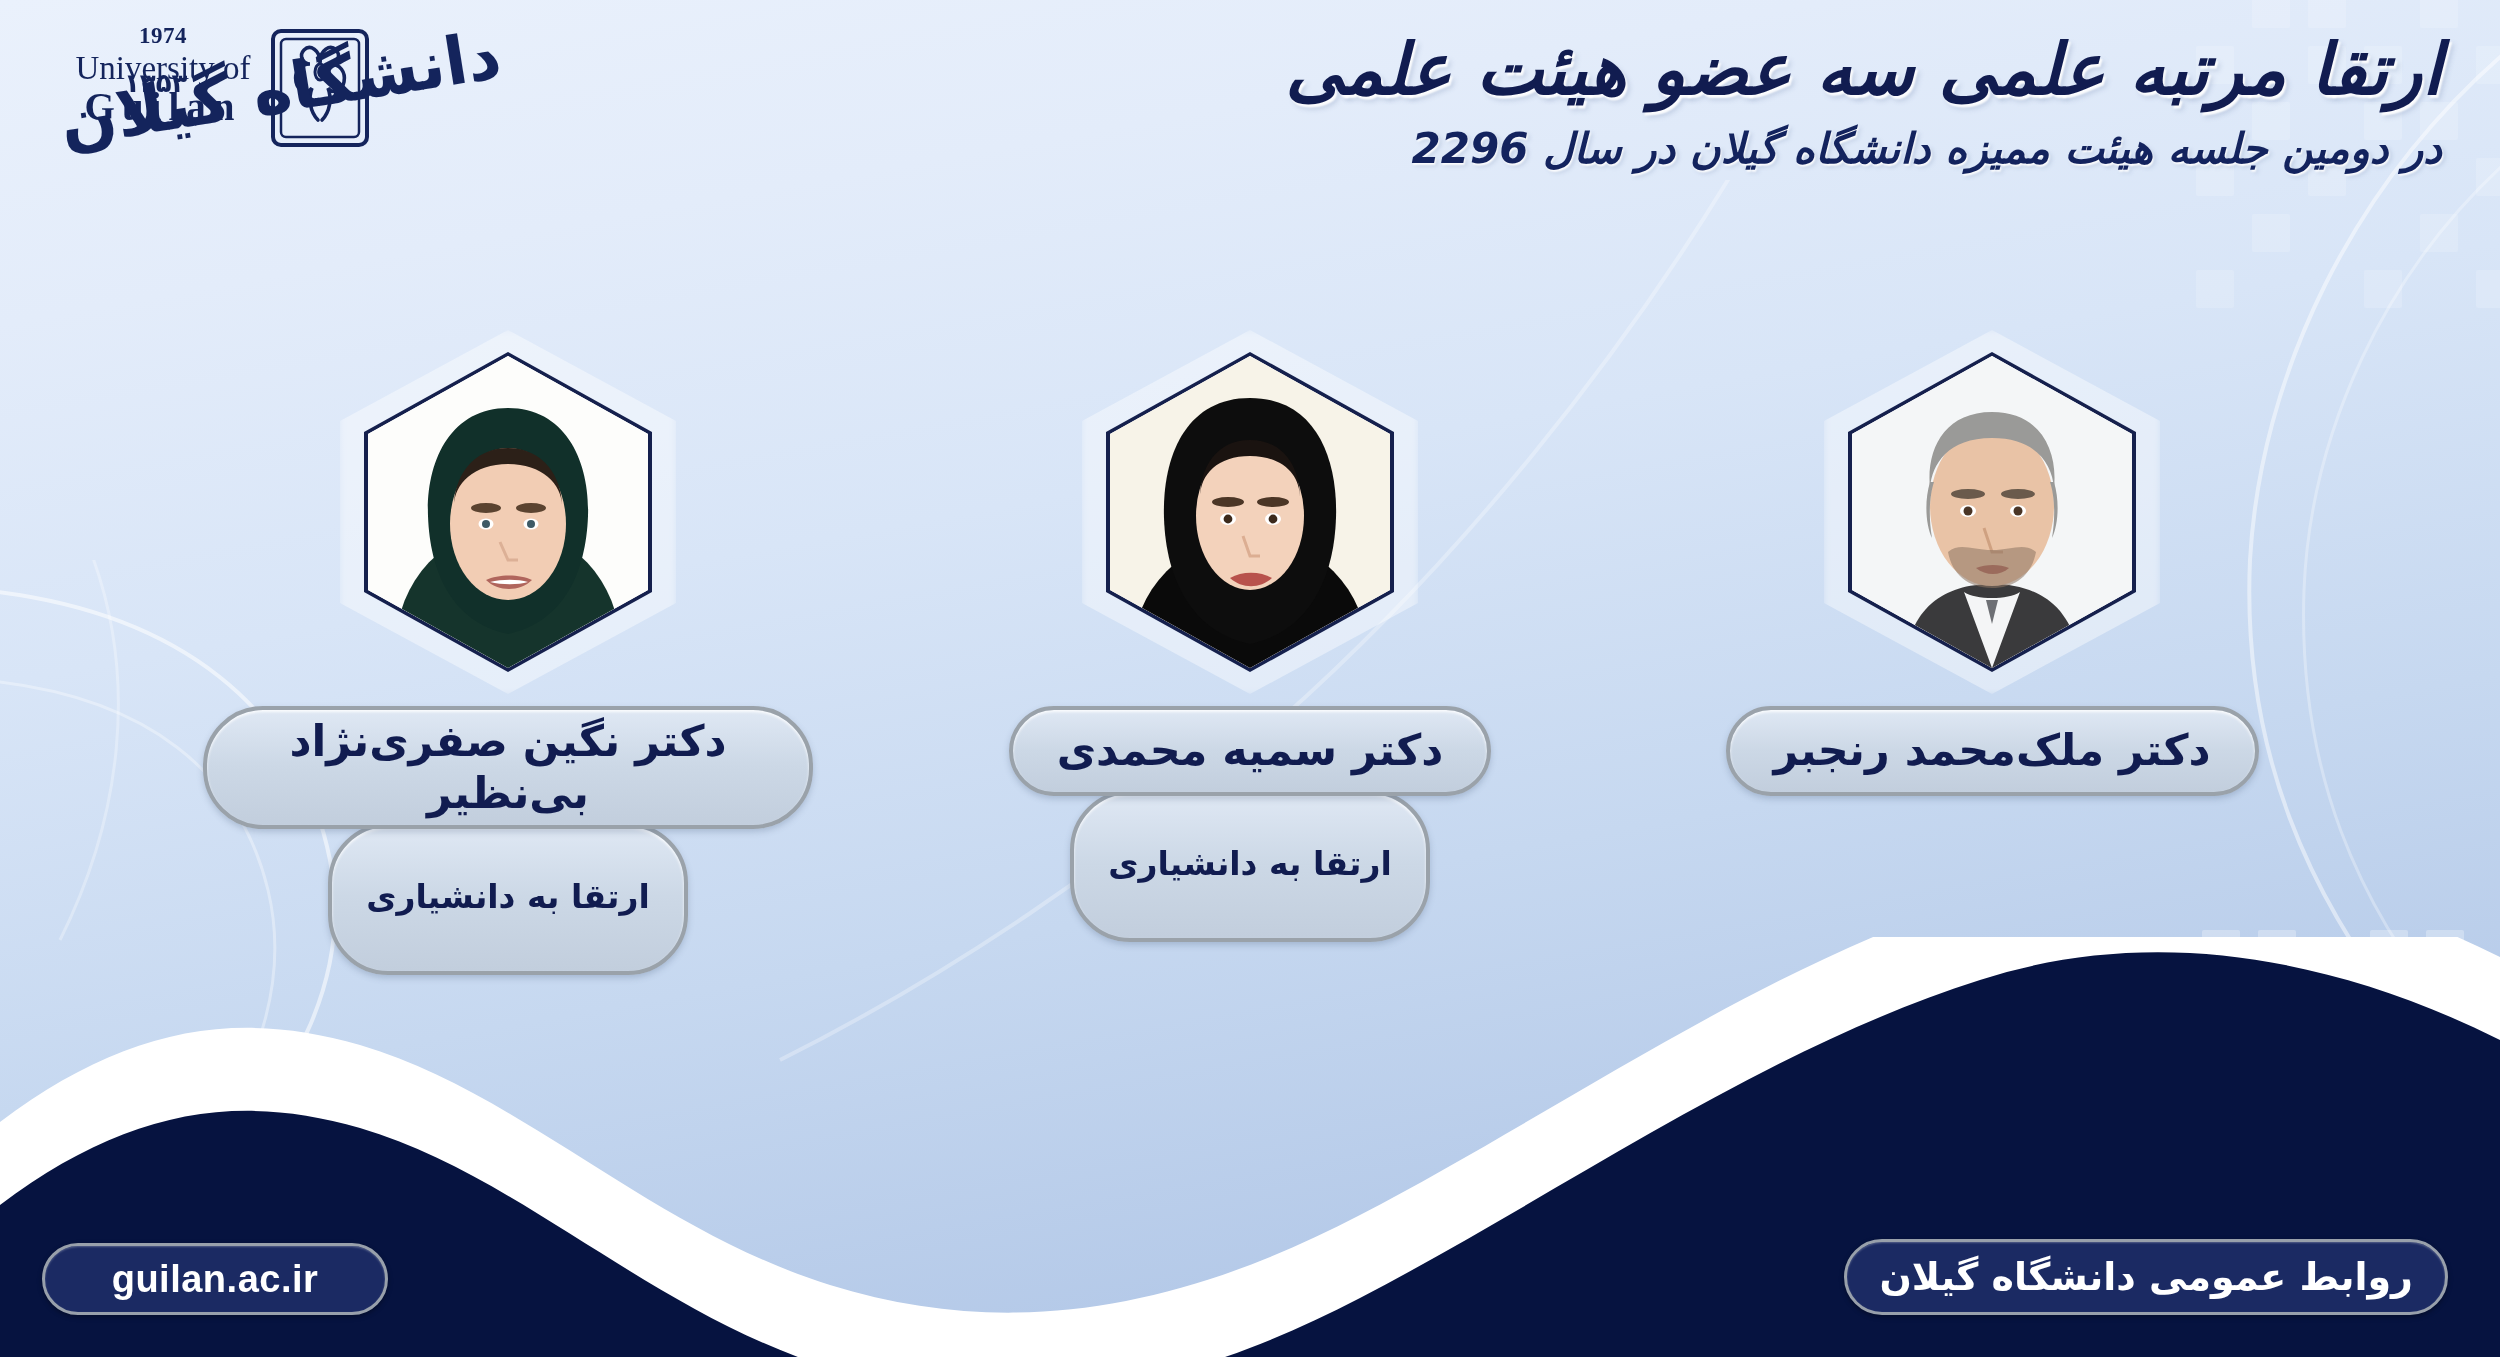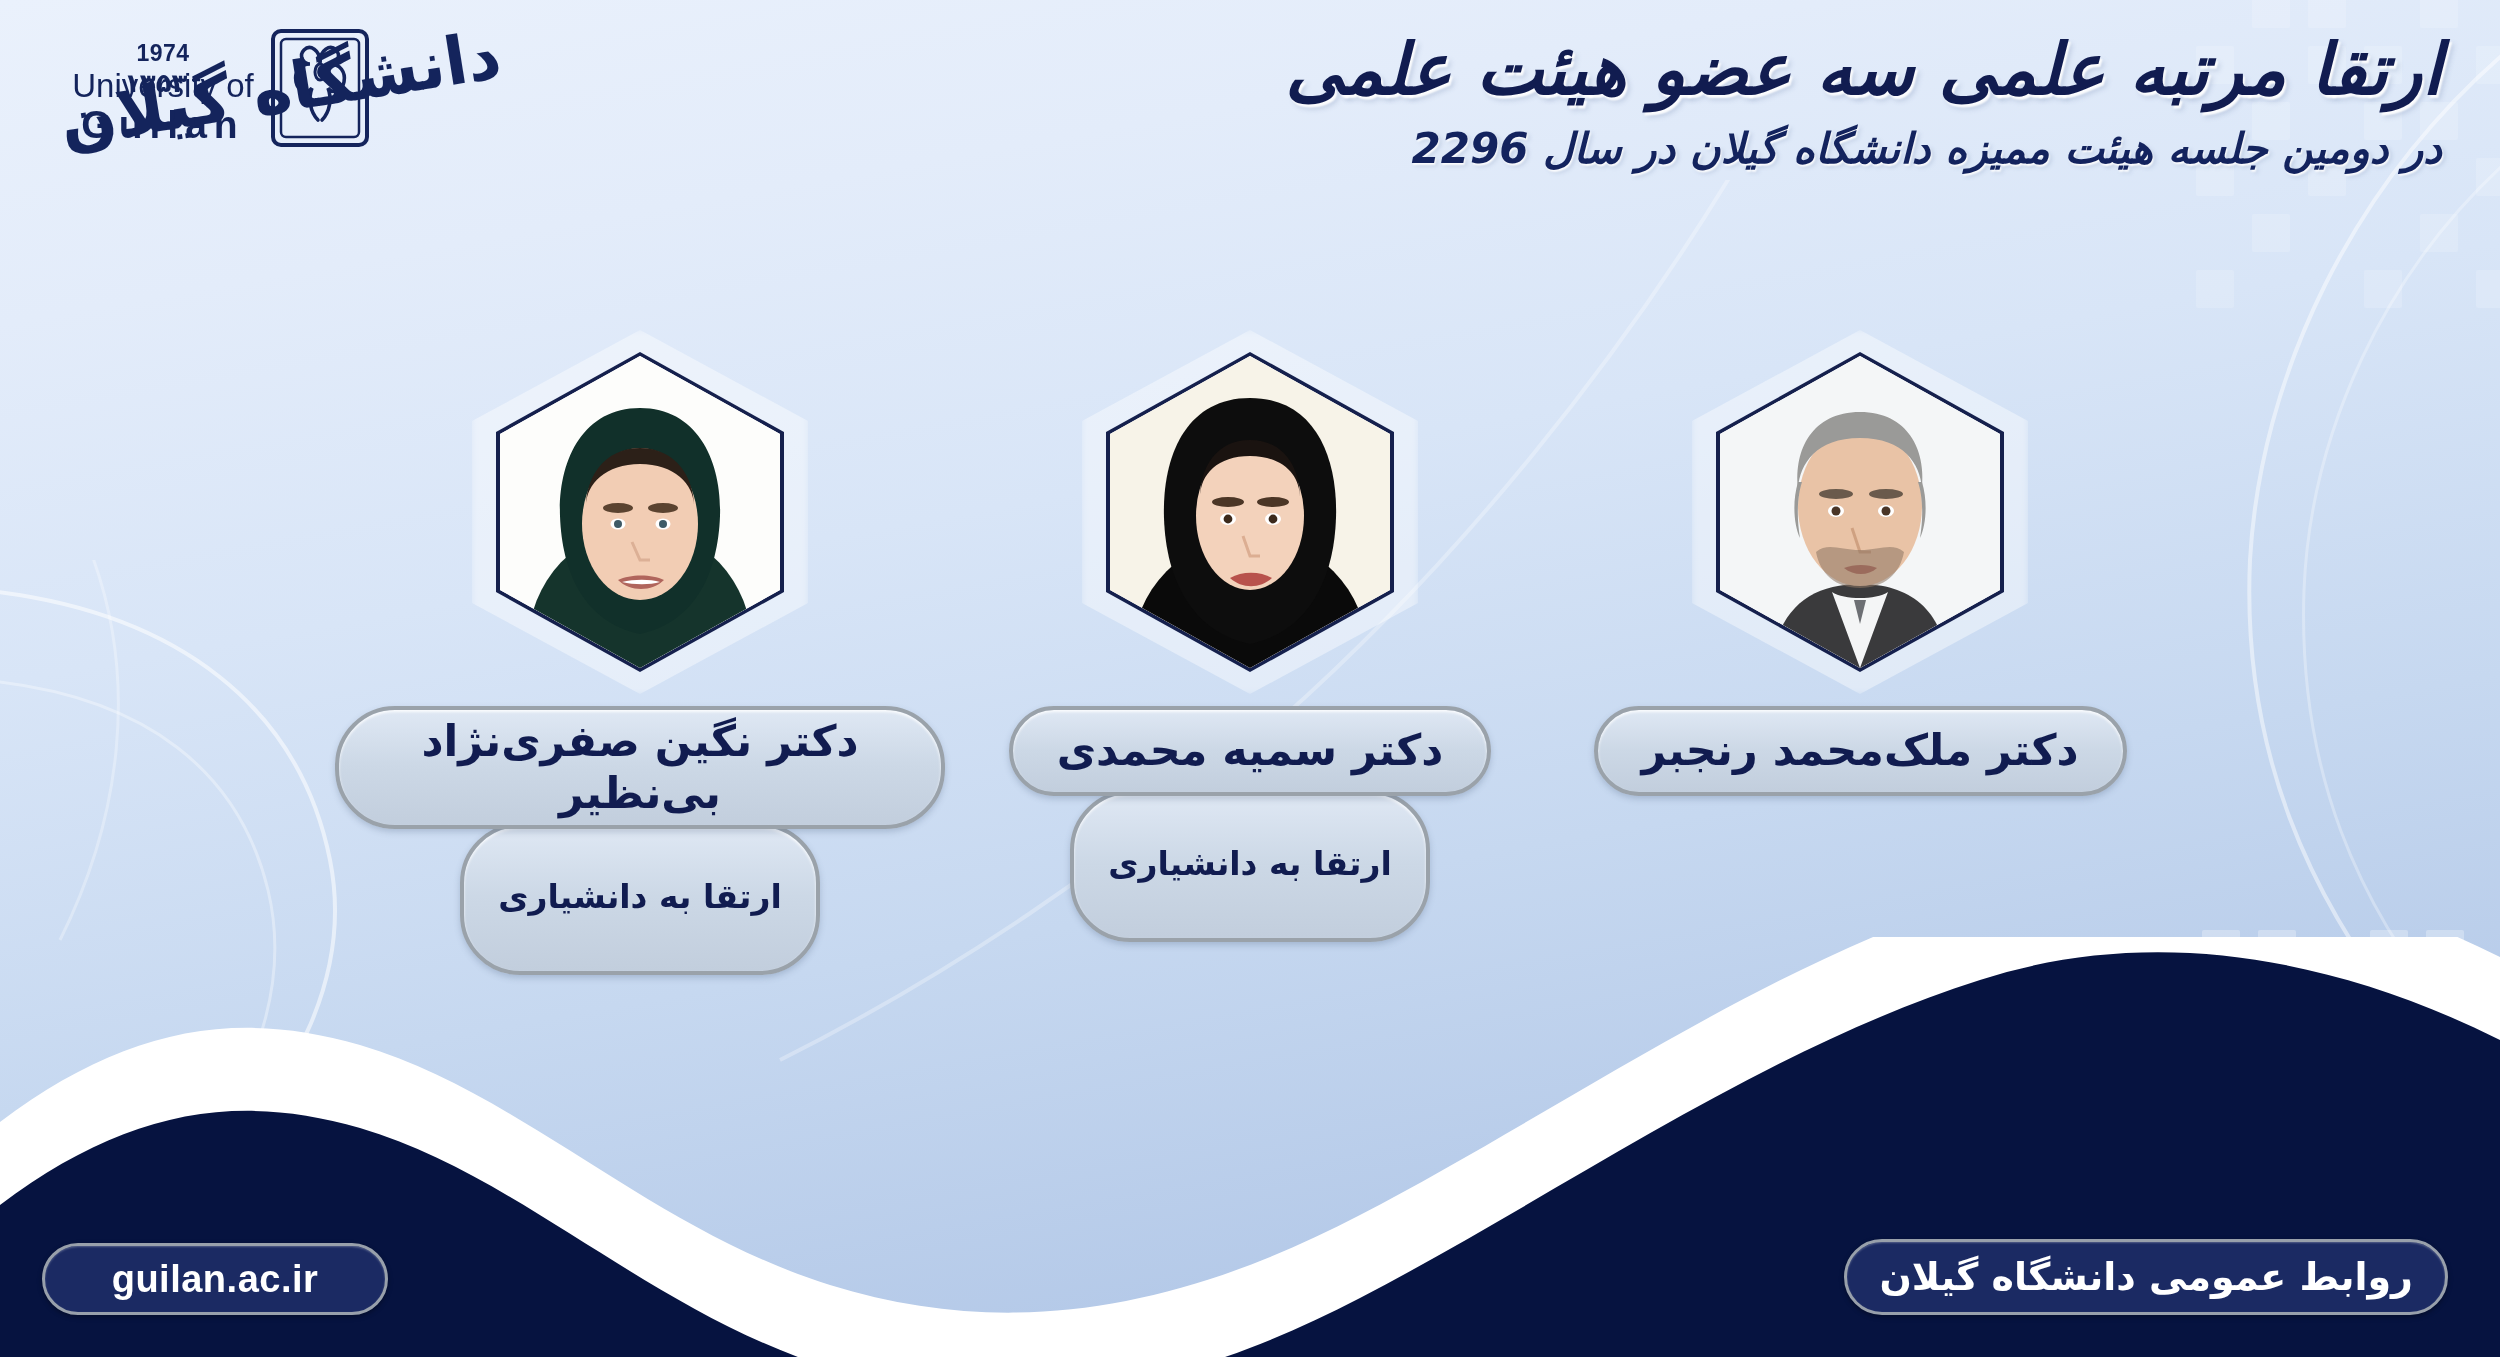--- a/index.html
+++ b/index.html
@@ -20,22 +20,22 @@
   .sq-grid i{display:block;width:38px;height:38px;background:rgba(255,255,255,.52);border-radius:2px;}
   .sq-grid i.off{background:transparent;}
 
   .swoosh{position:absolute;pointer-events:none;}
 
   
   .logo-wrap{
     position:absolute;left:30px;top:10px;width:470px;height:130px;
   }
   .logo-en{
-    position:absolute;left:28px;top:30px;width:210px;color:#14245c;
-    font-family:Liberation Sans, sans-serif;text-align:center;
+    position:absolute;left:28px;top:13px;width:210px;color:#14245c;
+    font-family:Liberation Serif, serif;text-align:center;
   }
   .logo-year{font-size:23px;font-weight:700;letter-spacing:.5px;margin-bottom:2px;}
   .logo-l1{font-size:33px;font-weight:400;line-height:1.05;}
   .logo-l2{font-size:39px;font-weight:700;letter-spacing:7px;line-height:1.1;}
   .logo-mark{position:absolute;left:240px;top:18px;}
   .logo-fa{
     position:absolute;right:0;top:6px;color:#14245c;
     font-size:66px;font-weight:700;direction:rtl;
     font-family:"DejaVu Sans",sans-serif;
     transform:rotate(-9deg);transform-origin:right center;
@@ -62,21 +62,21 @@
     font-size:42px;font-weight:700;color:#13235e;line-height:1.3;
     margin-top:10px;
     text-shadow:1px 2px 2px rgba(255,255,255,.95), 3px 3px 4px rgba(120,140,180,.28);
     white-space:nowrap;
   }
 
   
   .people{
     position:absolute;left:0;right:0;top:352px;height:700px;
     display:flex;flex-direction:row-reverse;justify-content:center;
-    align-items:flex-start;
+    align-items:flex-start;gap:132px;
     direction:rtl;
   }
   .person{width:610px;display:flex;flex-direction:column;align-items:center;}
 
   .hex-outer{
     position:relative;width:288px;height:320px;
   }
   .hex-glow{
     position:absolute;left:-24px;top:-22px;width:336px;height:364px;
     background:rgba(255,255,255,.42);

